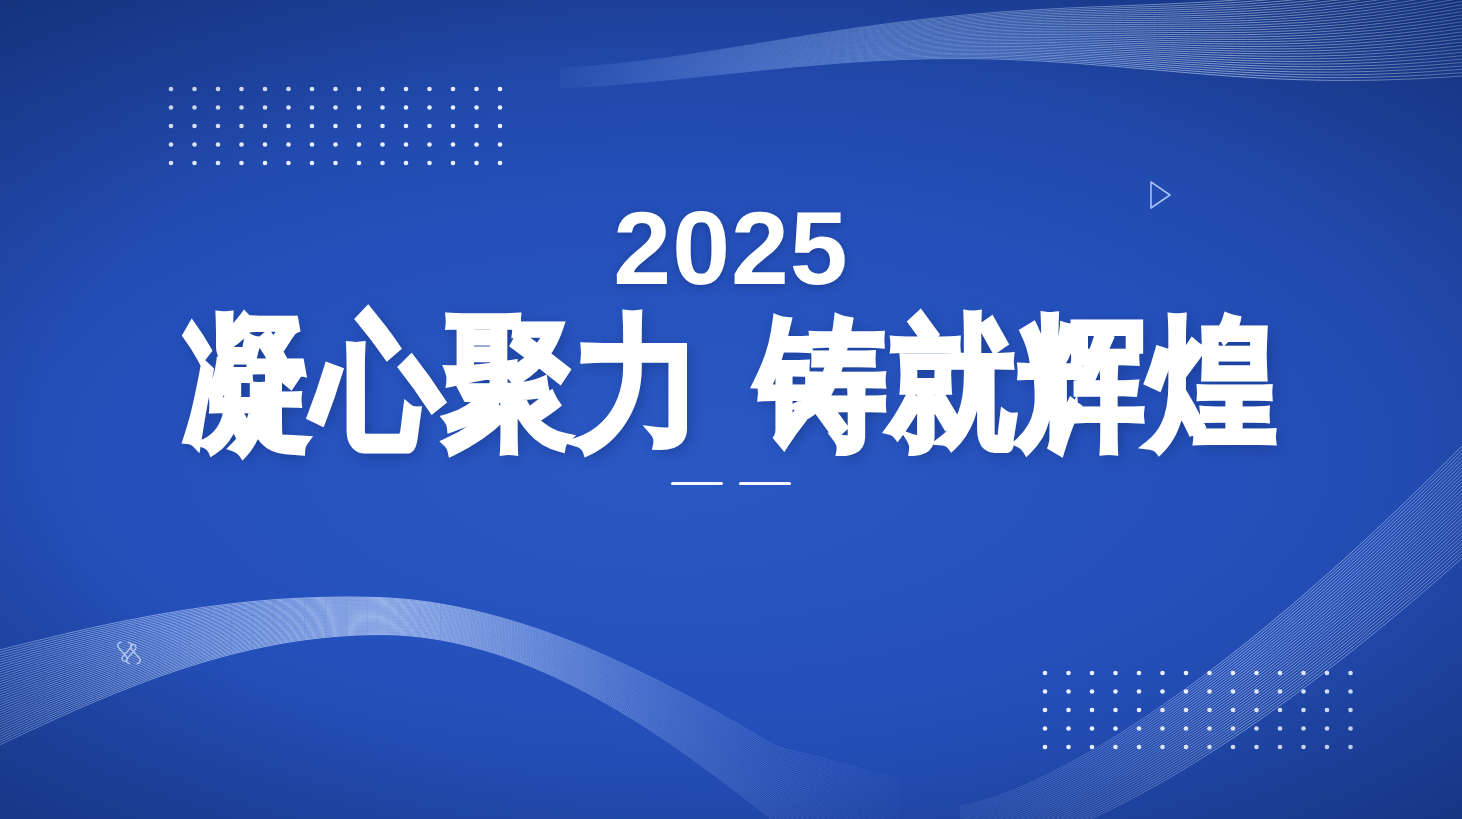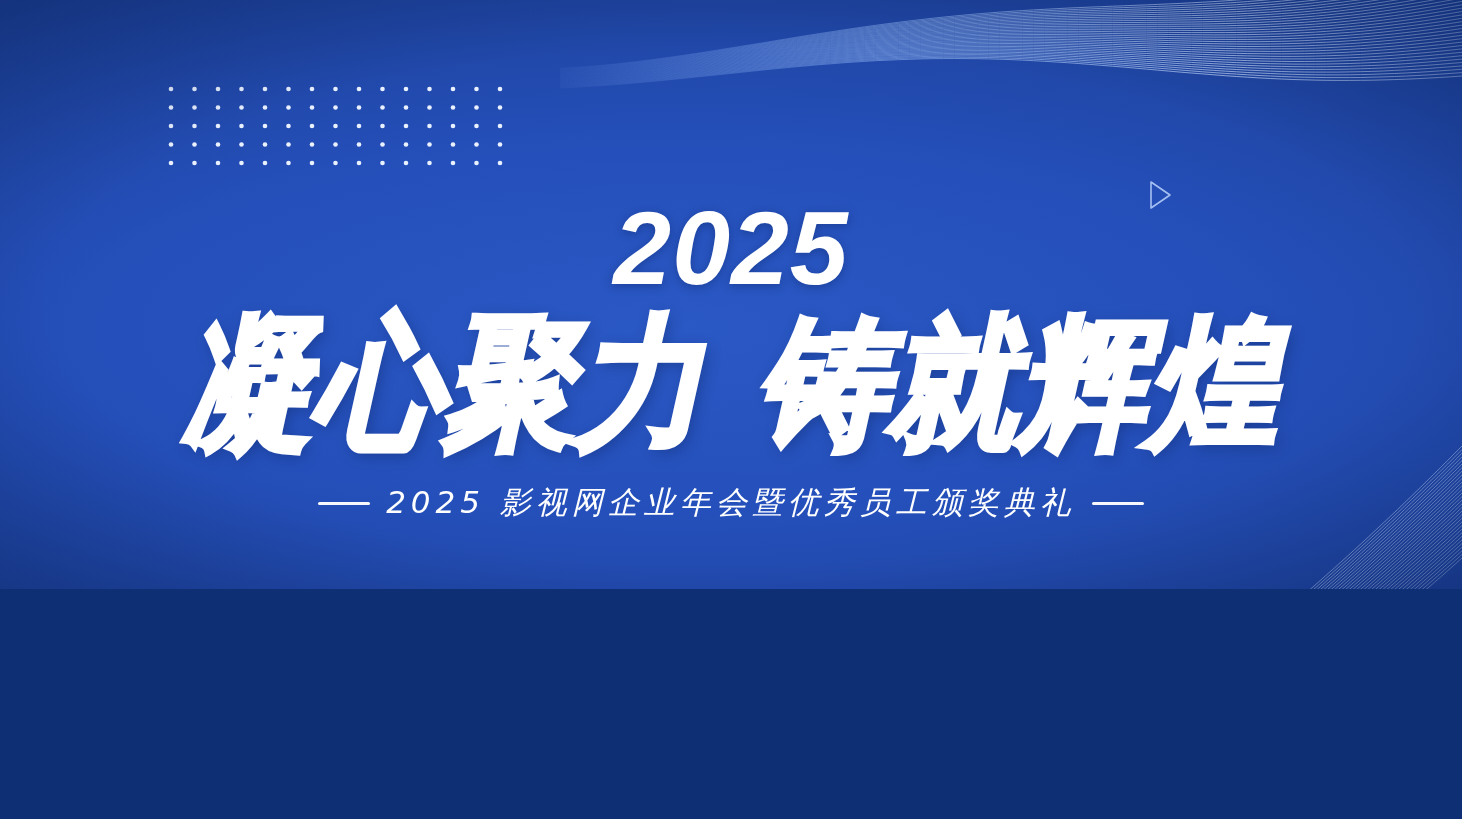--- a/index.html
+++ b/index.html
@@ -8,25 +8,24 @@
     padding: 0;
     background: #0f2f74;
   }
   body {
     font-family: "Liberation Sans", "DejaVu Sans", sans-serif;
   }
 
   #poster {
     position: relative;
     width: 1462px;
-    height: 589px;
+    height: 819px;
     overflow: hidden;
     background:
       radial-gradient(ellipse 120% 95% at 46% 56%, #2a58c4 0%, #2550bb 32%, #1d4199 68%, #163a8b 100%);
-    font-style: italic;
   }
 
   
   #poster .vignette {
     position: absolute;
     inset: 0;
     pointer-events: none;
     background:
       radial-gradient(ellipse 85% 80% at 50% 52%, rgba(0,0,0,0) 55%, rgba(8,30,85,0.55) 100%);
   }
@@ -444,18 +443,17 @@
   <div id="content">
 
     <div id="year-big">2025</div>
 
     <div id="headline">
       <span>凝心聚力</span><span class="gap"></span><span>铸就辉煌</span>
     </div>
 
     <div id="subtitle-row">
       <span class="rule"></span>
-      <span id="subtitle-text">2025 影视网企业年会暨优秀员工颁奖典礼</span>
       <span class="rule"></span>
     </div>
 
   </div>
 </div>
 
 </body></html>

